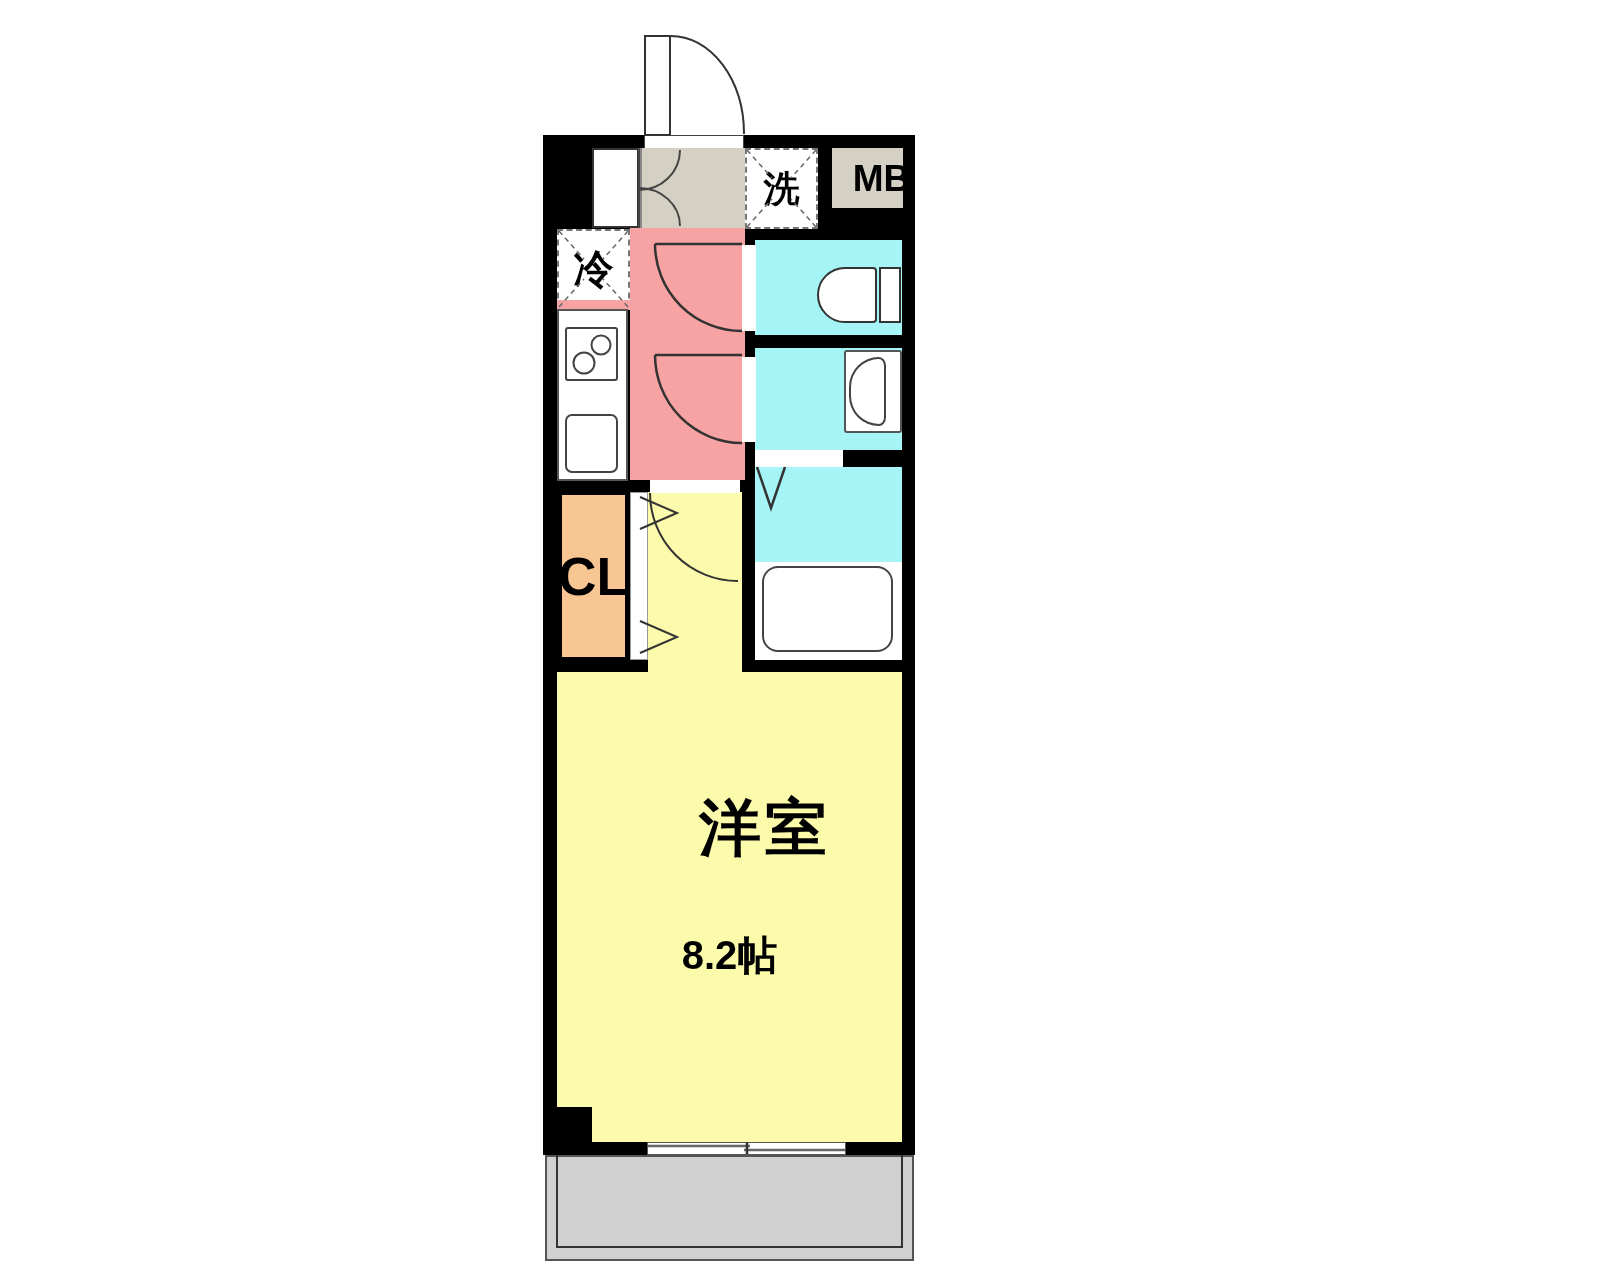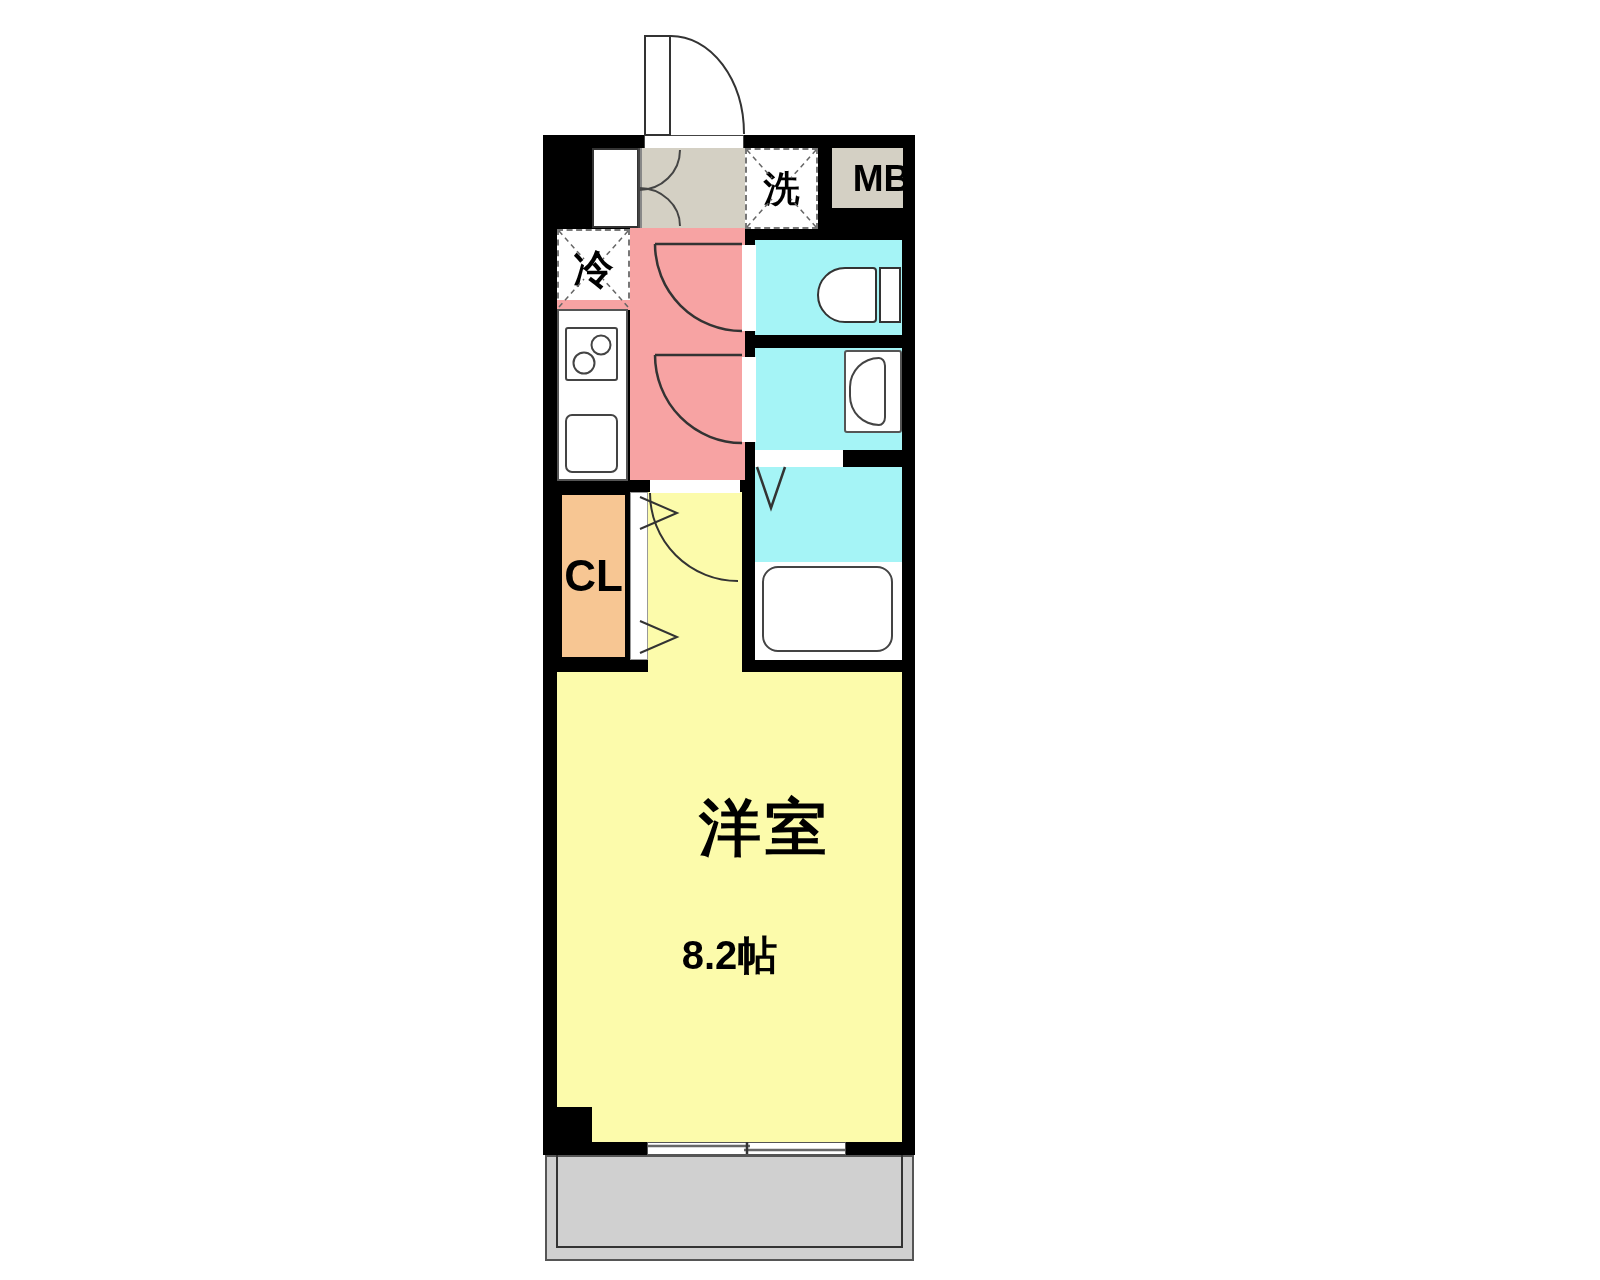--- a/index.html
+++ b/index.html
@@ -48,21 +48,21 @@
   <div class="abs" style="left:849px;top:357px;width:37px;height:69px;background:#fff;border:2px solid #444;border-radius:34px 8px 8px 34px / 34px 10px 10px 34px;"></div>
 
   <div class="abs" style="left: 755px; top: 467px; width: 147px; height: 95px; background-color: rgb(165, 244, 246);"></div>
   <div class="abs" style="left:755px;top:562px;width:147px;height:98px;background:#fff;"></div>
   <div class="abs" style="left:762px;top:566px;width:131px;height:86px;background:#fff;border:2px solid #444;border-radius:16px;"></div>
   <div class="abs" style="left:755px;top:450px;width:88px;height:17px;background:#fff;"></div>
 
   <div class="abs" style="left:742px;top:245px;width:14px;height:86px;background:#fff;"></div>
   <div class="abs" style="left:742px;top:357px;width:14px;height:85px;background:#fff;"></div>
 
-  <div class="abs lbl" style="left: 557px; top: 490px; width: 73px; height: 172px; border: 5px solid rgb(0, 0, 0); font-size: 44px; background-color: rgb(247, 198, 147);">CL</div>
+  <div class="abs lbl" style="left: 557px; top: 490px; width: 73px; height: 172px; border: 5px solid rgb(0, 0, 0); font-size: 53px; background-color: rgb(247, 198, 147);">CL</div>
   <div class="abs" style="left:630px;top:492px;width:18px;height:168px;background:#fff;border:1px solid #999;"></div>
 
   <div class="abs" style="left: 648px; top: 492px; width: 94px; height: 184px; background-color: rgb(252, 251, 171);"></div>
   <div class="abs" style="left: 557px; top: 672px; width: 345px; height: 470px; background-color: rgb(252, 251, 171);"></div>
   <div class="abs" style="left:650px;top:480px;width:90px;height:13px;background:#fff;"></div>
   <div class="abs" style="left: 543px; top: 1107px; width: 49px; height: 48px; background-color: rgb(0, 0, 0);"></div>
 
   <div class="abs" style="left:647px;top:1142px;width:199px;height:13px;background:#fff;border:1px solid #555;"></div>
 
   <div class="abs lbl" style="left:557px;top:795px;width:416px;height:66px;font-size:62px;letter-spacing:4px;">洋室</div>

